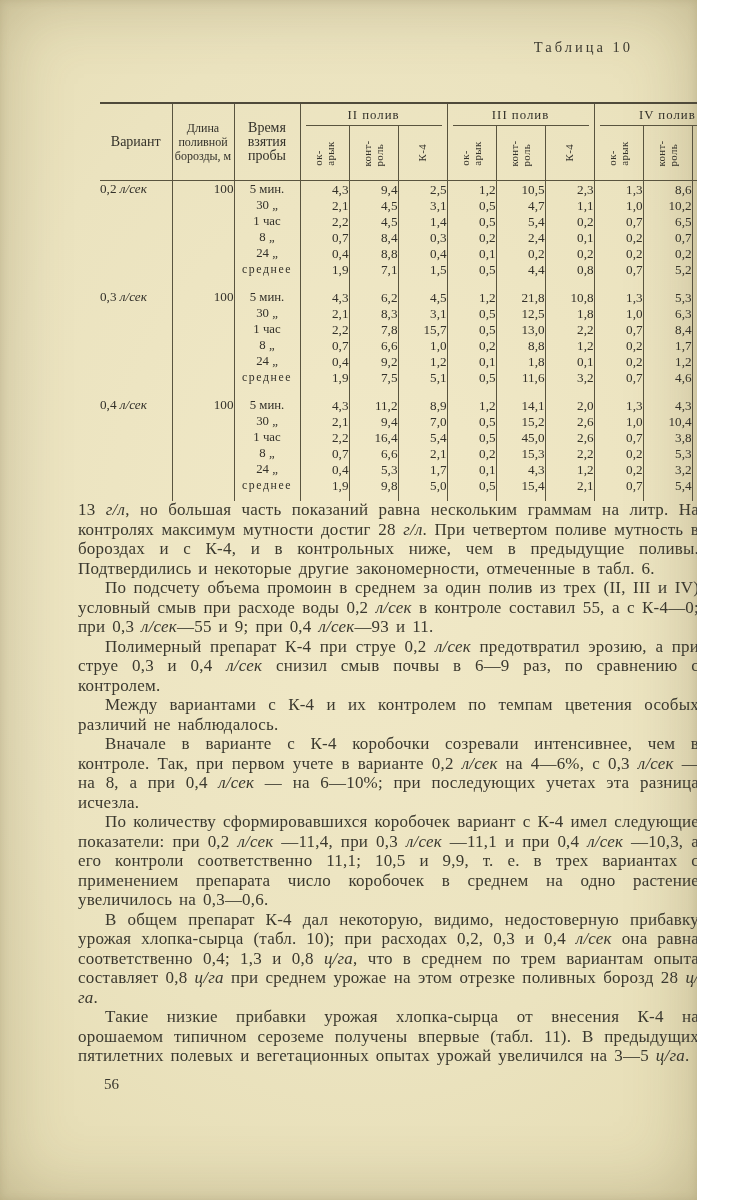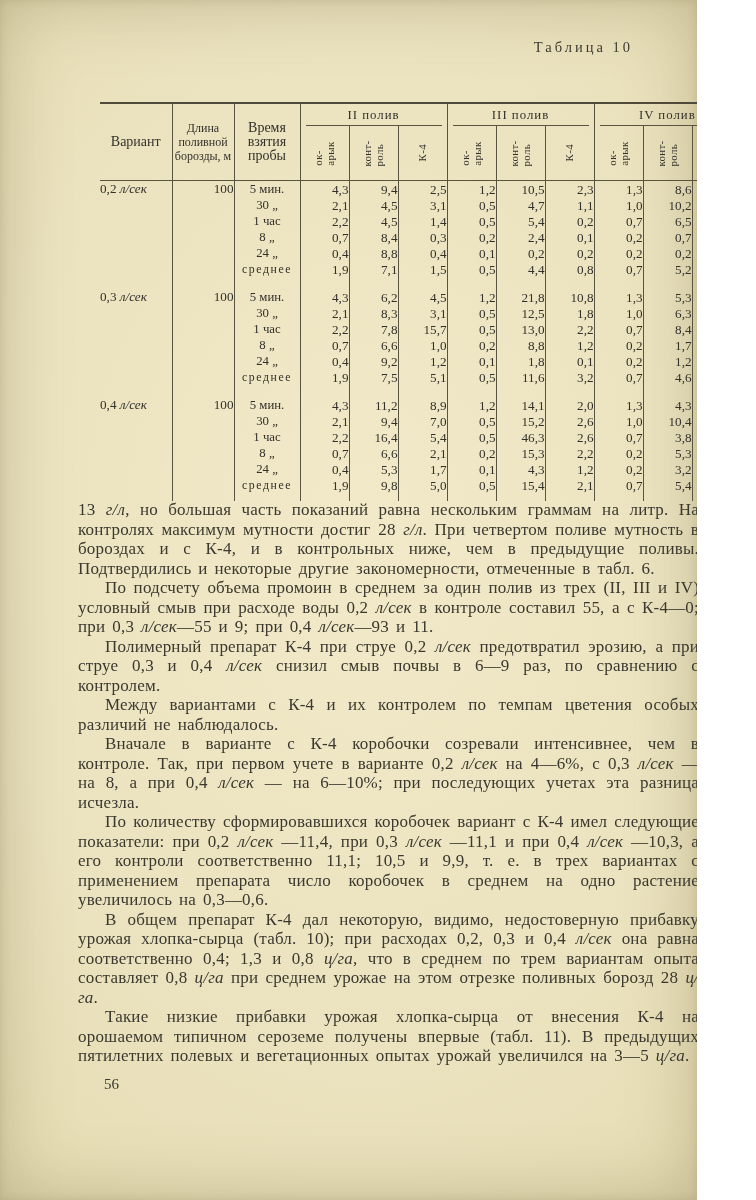--- a/index.html
+++ b/index.html
@@ -357,21 +357,21 @@
           <td class="cell-val">1,0</td>
           <td class="cell-val">10,4</td>
           <td class="cell-val">0,3</td>
         </tr>
         <tr>
           <td class="cell-time">1 час</td>
           <td class="cell-val">2,2</td>
           <td class="cell-val">16,4</td>
           <td class="cell-val">5,4</td>
           <td class="cell-val">0,5</td>
-          <td class="cell-val">46,3</td>
+          <td class="cell-val">45,0</td>
           <td class="cell-val">2,6</td>
           <td class="cell-val">0,7</td>
           <td class="cell-val">3,8</td>
           <td class="cell-val">1,1</td>
         </tr>
         <tr>
           <td class="cell-time">8 „</td>
           <td class="cell-val">0,7</td>
           <td class="cell-val">6,6</td>
           <td class="cell-val">2,1</td>

